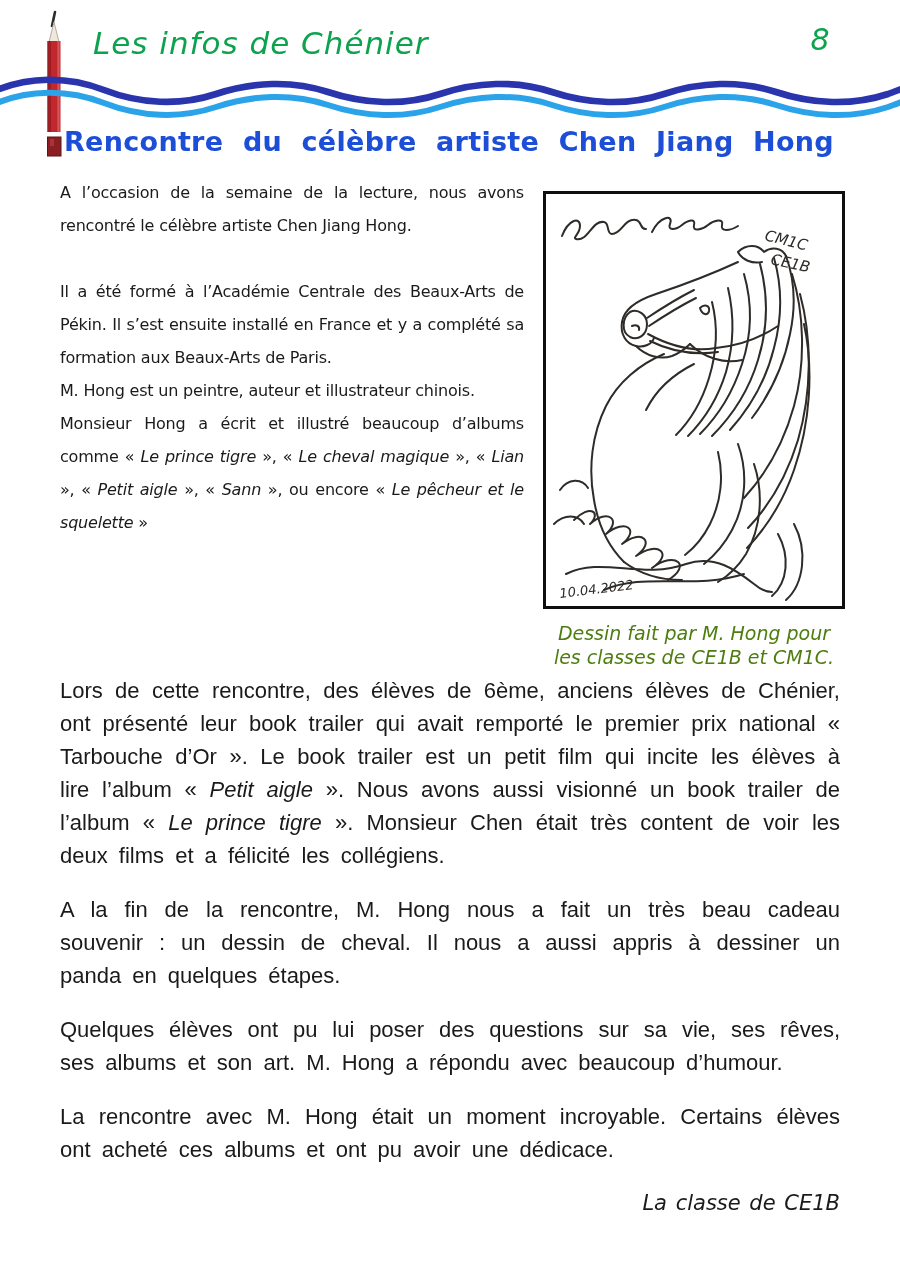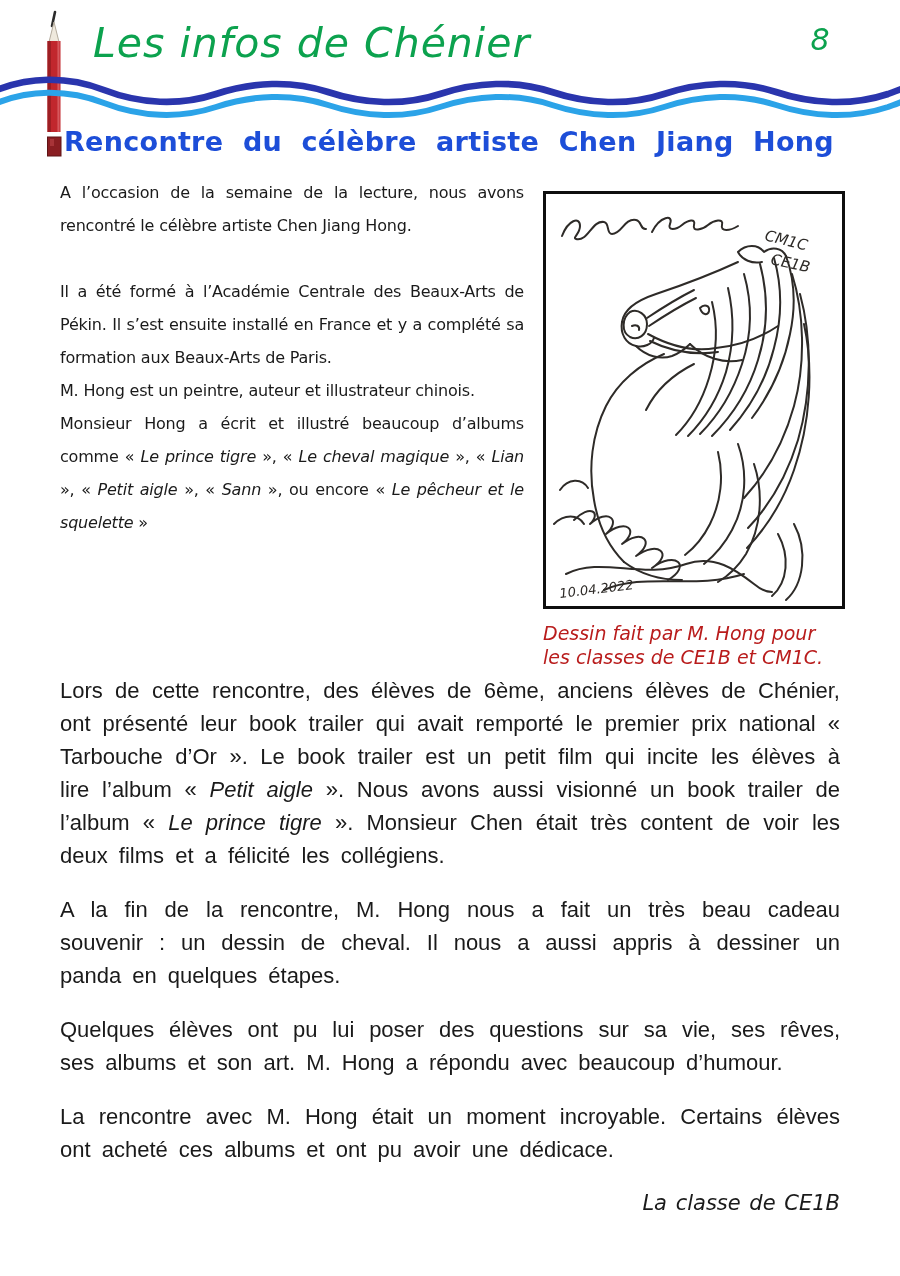--- a/index.html
+++ b/index.html
@@ -1,38 +1,38 @@
 <!DOCTYPE html>
 <html><head>
 <meta charset="utf-8">
 <style>
   html,body{margin:0;padding:0;background:#e9e9e9;}
   .page{position:relative;width:900px;height:1276px;background:#ffffff;overflow:hidden;
         font-family:"DejaVu Sans",sans-serif;color:#1a1a1a;}
   
-  .masthead-title{position:absolute;left:93px;top:24px;font-style:italic;font-size:41px;
+  .masthead-title{position:absolute;left:93px;top:24px;font-style:italic;font-size:31px;
         line-height:38px;color:#0ca24e;letter-spacing:1px;}
   .page-number{position:absolute;left:798px;top:22px;width:44px;text-align:center;
         font-style:italic;font-size:30px;color:#0ca24e;}
   .waves{position:absolute;left:0;top:70px;z-index:3;}
   .pencil{position:absolute;left:41px;top:10px;z-index:2;}
   
   .headline{position:absolute;left:64px;top:124px;width:770px;margin:0;z-index:4;
         font-size:27px;font-weight:bold;line-height:36px;color:#1d4ed8;
         text-align:justify;text-align-last:justify;letter-spacing:.3px;}
   
   .intro{position:absolute;left:60px;top:176px;width:464px;
         font-size:16px;line-height:33px;text-align:justify;letter-spacing:-.2px;}
   .intro p{margin:0;}
   .intro p.lead{margin-bottom:33px;}
   
   .figure{position:absolute;left:543px;top:191px;width:302px;}
   .frame{border:3px solid #0e0e0e;background:#fff;line-height:0;}
   .caption{margin-top:12px;font-style:italic;font-size:19px;line-height:24px;
-        text-align:left;color:#b91c1c;}
+        text-align:center;color:#4d7c0f;}
   
   .main{position:absolute;left:60px;top:674px;width:780px;
         font-family:"Liberation Sans",sans-serif;font-size:22px;line-height:33px;
         text-align:justify;word-spacing:5px;}
   .main p{margin:0 0 21px 0;}
   .signature{text-align:right;font-style:italic;font-size:21px;word-spacing:2px;
         font-family:"DejaVu Sans",sans-serif;margin-top:2px;}
   .it{font-style:italic;}
   .sketch-text{font-family:"DejaVu Sans",sans-serif;font-style:italic;fill:#2e2b28;}
 </style>

